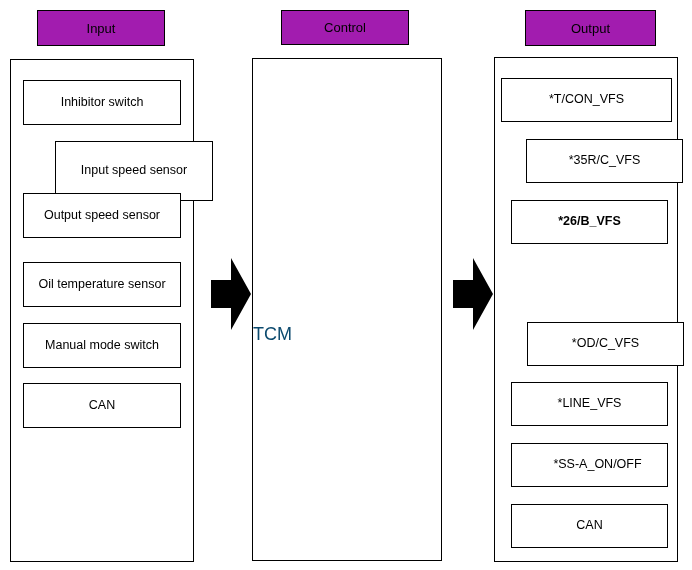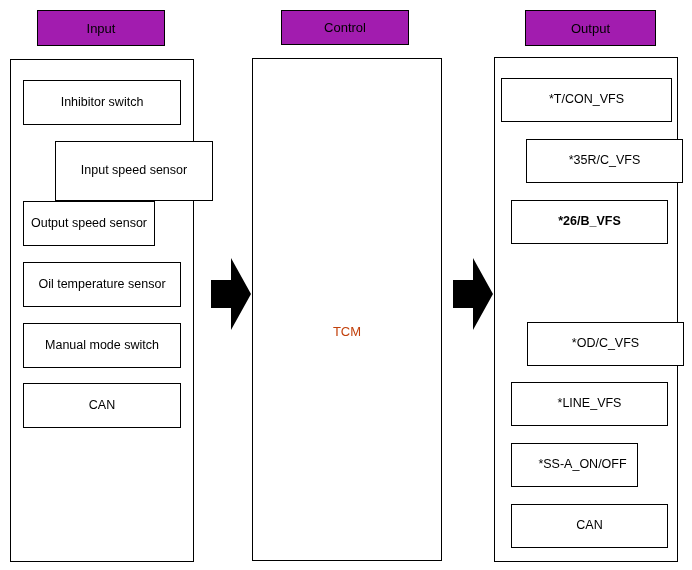--- a/index.html
+++ b/index.html
@@ -49,23 +49,23 @@
     justify-content: center;
     font-size: 12.5px;
     color: #000000;
     line-height: 1.1;
     text-align: center;
   }
 
   
   .center-label {
     position: absolute;
-    font-size: 13px;
-    color: #c2410c;
-    text-align: center;
+    font-size: 18px;
+    color: #0c4a6e;
+    text-align: left;
     width: 100%;
     left: 0;
   }
 
   
   .block-arrow {
     position: absolute;
     display: block;
   }
   .block-arrow polygon {
@@ -82,21 +82,21 @@
   </div>
 
   <div class="container-box" style="left:10px; top:59px; width:184px; height:503px;"></div>
 
   <div class="item-box" style="left:23px; top:80px; width:158px; height:45px;">
     <span>Inhibitor switch</span>
   </div>
   <div class="item-box" style="left:23px; top:141px; width:158px; height:60px;margin-left:32px;">
     <span>Input speed sensor</span>
   </div>
-  <div class="item-box" style="left:23px; top:201px; width:132px; height:45px;">
+  <div class="item-box" style="left:23px; top:193px; width:158px; height:45px;">
     <span>Output speed sensor</span>
   </div>
   <div class="item-box" style="left:23px; top:262px; width:158px; height:45px;">
     <span>Oil temperature sensor</span>
   </div>
   <div class="item-box" style="left:23px; top:323px; width:158px; height:45px;">
     <span>Manual mode switch</span>
   </div>
   <div class="item-box" style="left:23px; top:383px; width:158px; height:45px;">
     <span>CAN</span>
@@ -132,20 +132,20 @@
   </div>
   <div class="item-box" style="left:511px; top:200px; width:157px; height:44px;font-weight:bold;">
     <span>*26/B_VFS</span>
   </div>
   <div class="item-box" style="left:527px; top:322px; width:157px; height:44px;">
     <span>*OD/C_VFS</span>
   </div>
   <div class="item-box" style="left:511px; top:382px; width:157px; height:44px;">
     <span>*LINE_VFS</span>
   </div>
-  <div class="item-box" style="left:511px; top:443px; width:127px; height:44px;padding-left:16px;">
+  <div class="item-box" style="left:511px; top:443px; width:157px; height:44px;padding-left:16px;">
     <span>*SS-A_ON/OFF</span>
   </div>
   <div class="item-box" style="left:511px; top:504px; width:157px; height:44px;">
     <span>CAN</span>
   </div>
 
 </div>
 
 </body></html>

